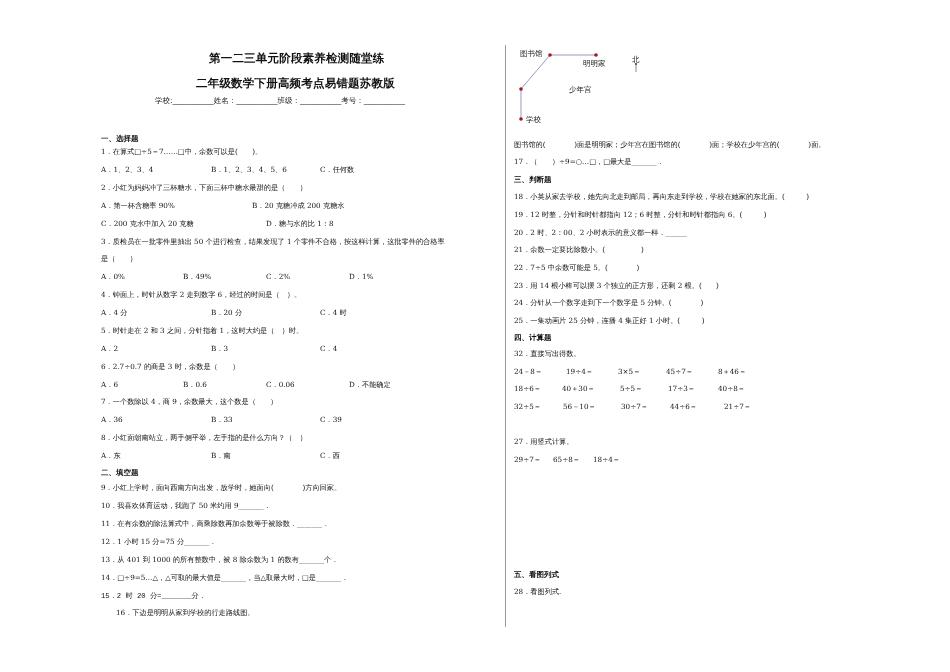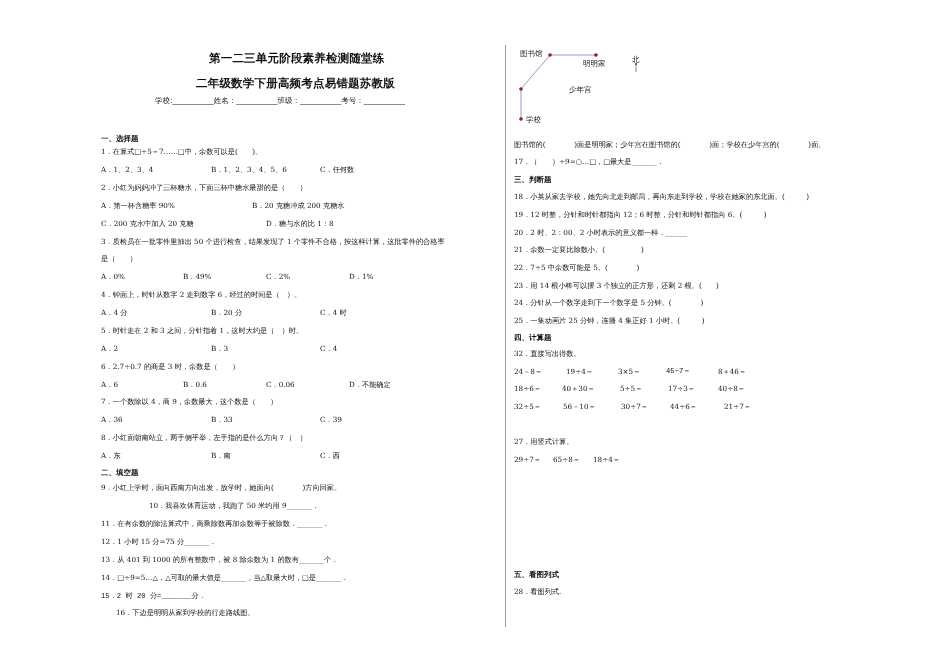--- a/index.html
+++ b/index.html
@@ -62,21 +62,21 @@
   <div class="abs q" style="left:211px; top:415px;">B．33</div>
   <div class="abs q" style="left:320px; top:415px;">C．39</div>
 
   <div class="abs q" style="left:101px; top:433px;">8．小红面朝南站立，两手侧平举，左手指的是什么方向？（　）</div>
   <div class="abs q" style="left:101px; top:451px;">A．东</div>
   <div class="abs q" style="left:211px; top:451px;">B．南</div>
   <div class="abs q" style="left:320px; top:451px;">C．西</div>
 
   <div class="abs sec" style="left:101px; top:468px;">二、填空题</div>
   <div class="abs q" style="left:101px; top:483px;">9．小红上学时，面向西南方向出发，放学时，她面向(　　　　)方向回家。</div>
-  <div class="abs q" style="left:101px; top:501px;margin-left:48px;">10．我喜欢体育运动，我跑了 50 米约用 9_______．</div>
+  <div class="abs q" style="left:101px; top:501px;">10．我喜欢体育运动，我跑了 50 米约用 9_______．</div>
   <div class="abs q" style="left:101px; top:519px;">11．在有余数的除法算式中，商乘除数再加余数等于被除数．_______．</div>
   <div class="abs q" style="left:101px; top:537px;">12．1 小时 15 分=75 分_______．</div>
   <div class="abs q" style="left:101px; top:555px;">13．从 401 到 1000 的所有整数中，被 8 除余数为 1 的数有_______个．</div>
   <div class="abs q" style="left:101px; top:573px;">14．□÷9=5…△，△可取的最大值是_______，当△取最大时，□是_______．</div>
   <div class="abs q" style="left:101px; top:592px;font-family:Liberation Mono, monospace;">15．2 时 20 分=_______分．</div>
   <div class="abs q" style="left:101px; top:608px;margin-left:15px;">16．下边是明明从家到学校的行走路线图。</div>
 </div>
 
 <div class="divider"></div>
 
@@ -110,21 +110,21 @@
   <div class="abs q" style="left:514px; top:281px;">23．用 14 根小棒可以摆 3 个独立的正方形，还剩 2 根。(　　)</div>
   <div class="abs q" style="left:514px; top:298px;">24．分针从一个数字走到下一个数字是 5 分钟。(　　　　)</div>
   <div class="abs q" style="left:514px; top:316px;">25．一集动画片 25 分钟，连播 4 集正好 1 小时。(　　　)</div>
 
   <div class="abs sec" style="left:514px; top:333px;">四、计算题</div>
   <div class="abs q" style="left:514px; top:349px;">32．直接写出得数。</div>
 
   <div class="abs q" style="left:514px; top:367px;">24－8＝</div>
   <div class="abs q" style="left:566px; top:367px;">19÷4＝</div>
   <div class="abs q" style="left:618px; top:367px;">3×5＝</div>
-  <div class="abs q" style="left:666px; top:367px;font-family:Liberation Mono, monospace;">45÷7＝</div>
+  <div class="abs q" style="left:666px; top:367px;">45÷7＝</div>
   <div class="abs q" style="left:718px; top:367px;">8＋46＝</div>
 
   <div class="abs q" style="left:514px; top:384px;">18÷6＝</div>
   <div class="abs q" style="left:562px; top:384px;">40＋30＝</div>
   <div class="abs q" style="left:620px; top:384px;">5÷5＝</div>
   <div class="abs q" style="left:668px; top:384px;">17÷3＝</div>
   <div class="abs q" style="left:718px; top:384px;">40÷8＝</div>
 
   <div class="abs q" style="left:514px; top:402px;">32÷5＝</div>
   <div class="abs q" style="left:563px; top:402px;">56－10＝</div>

